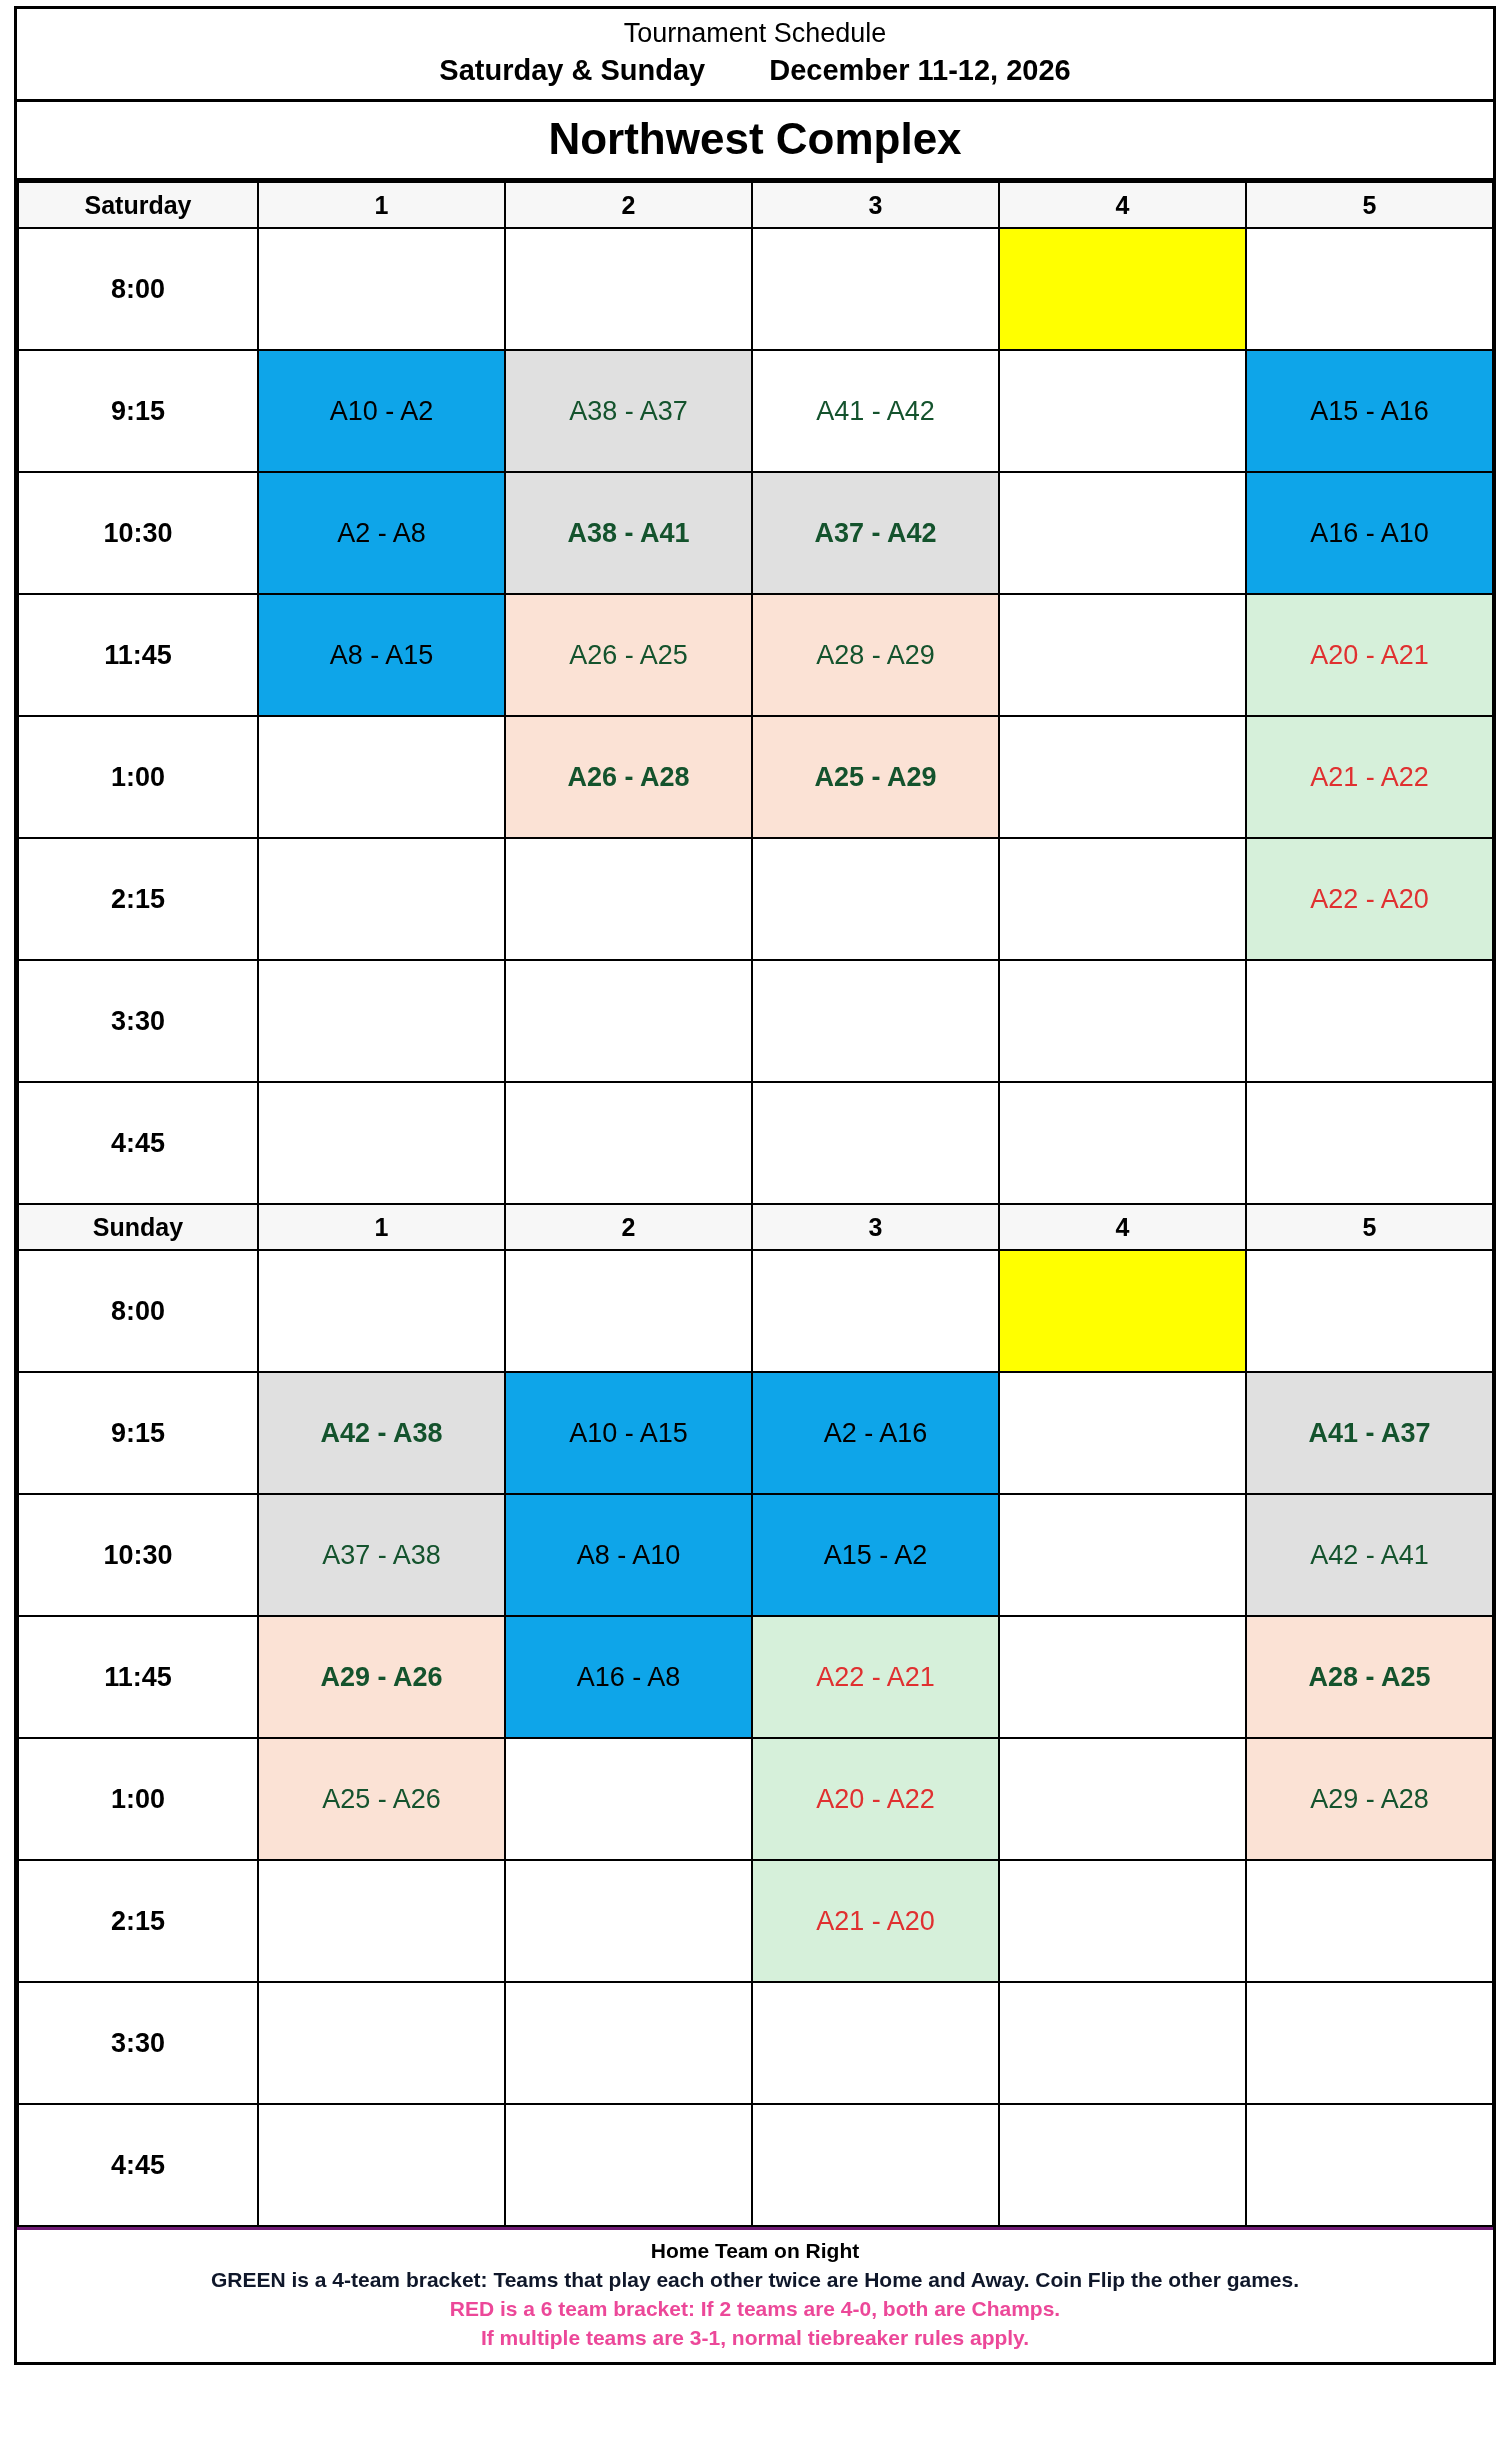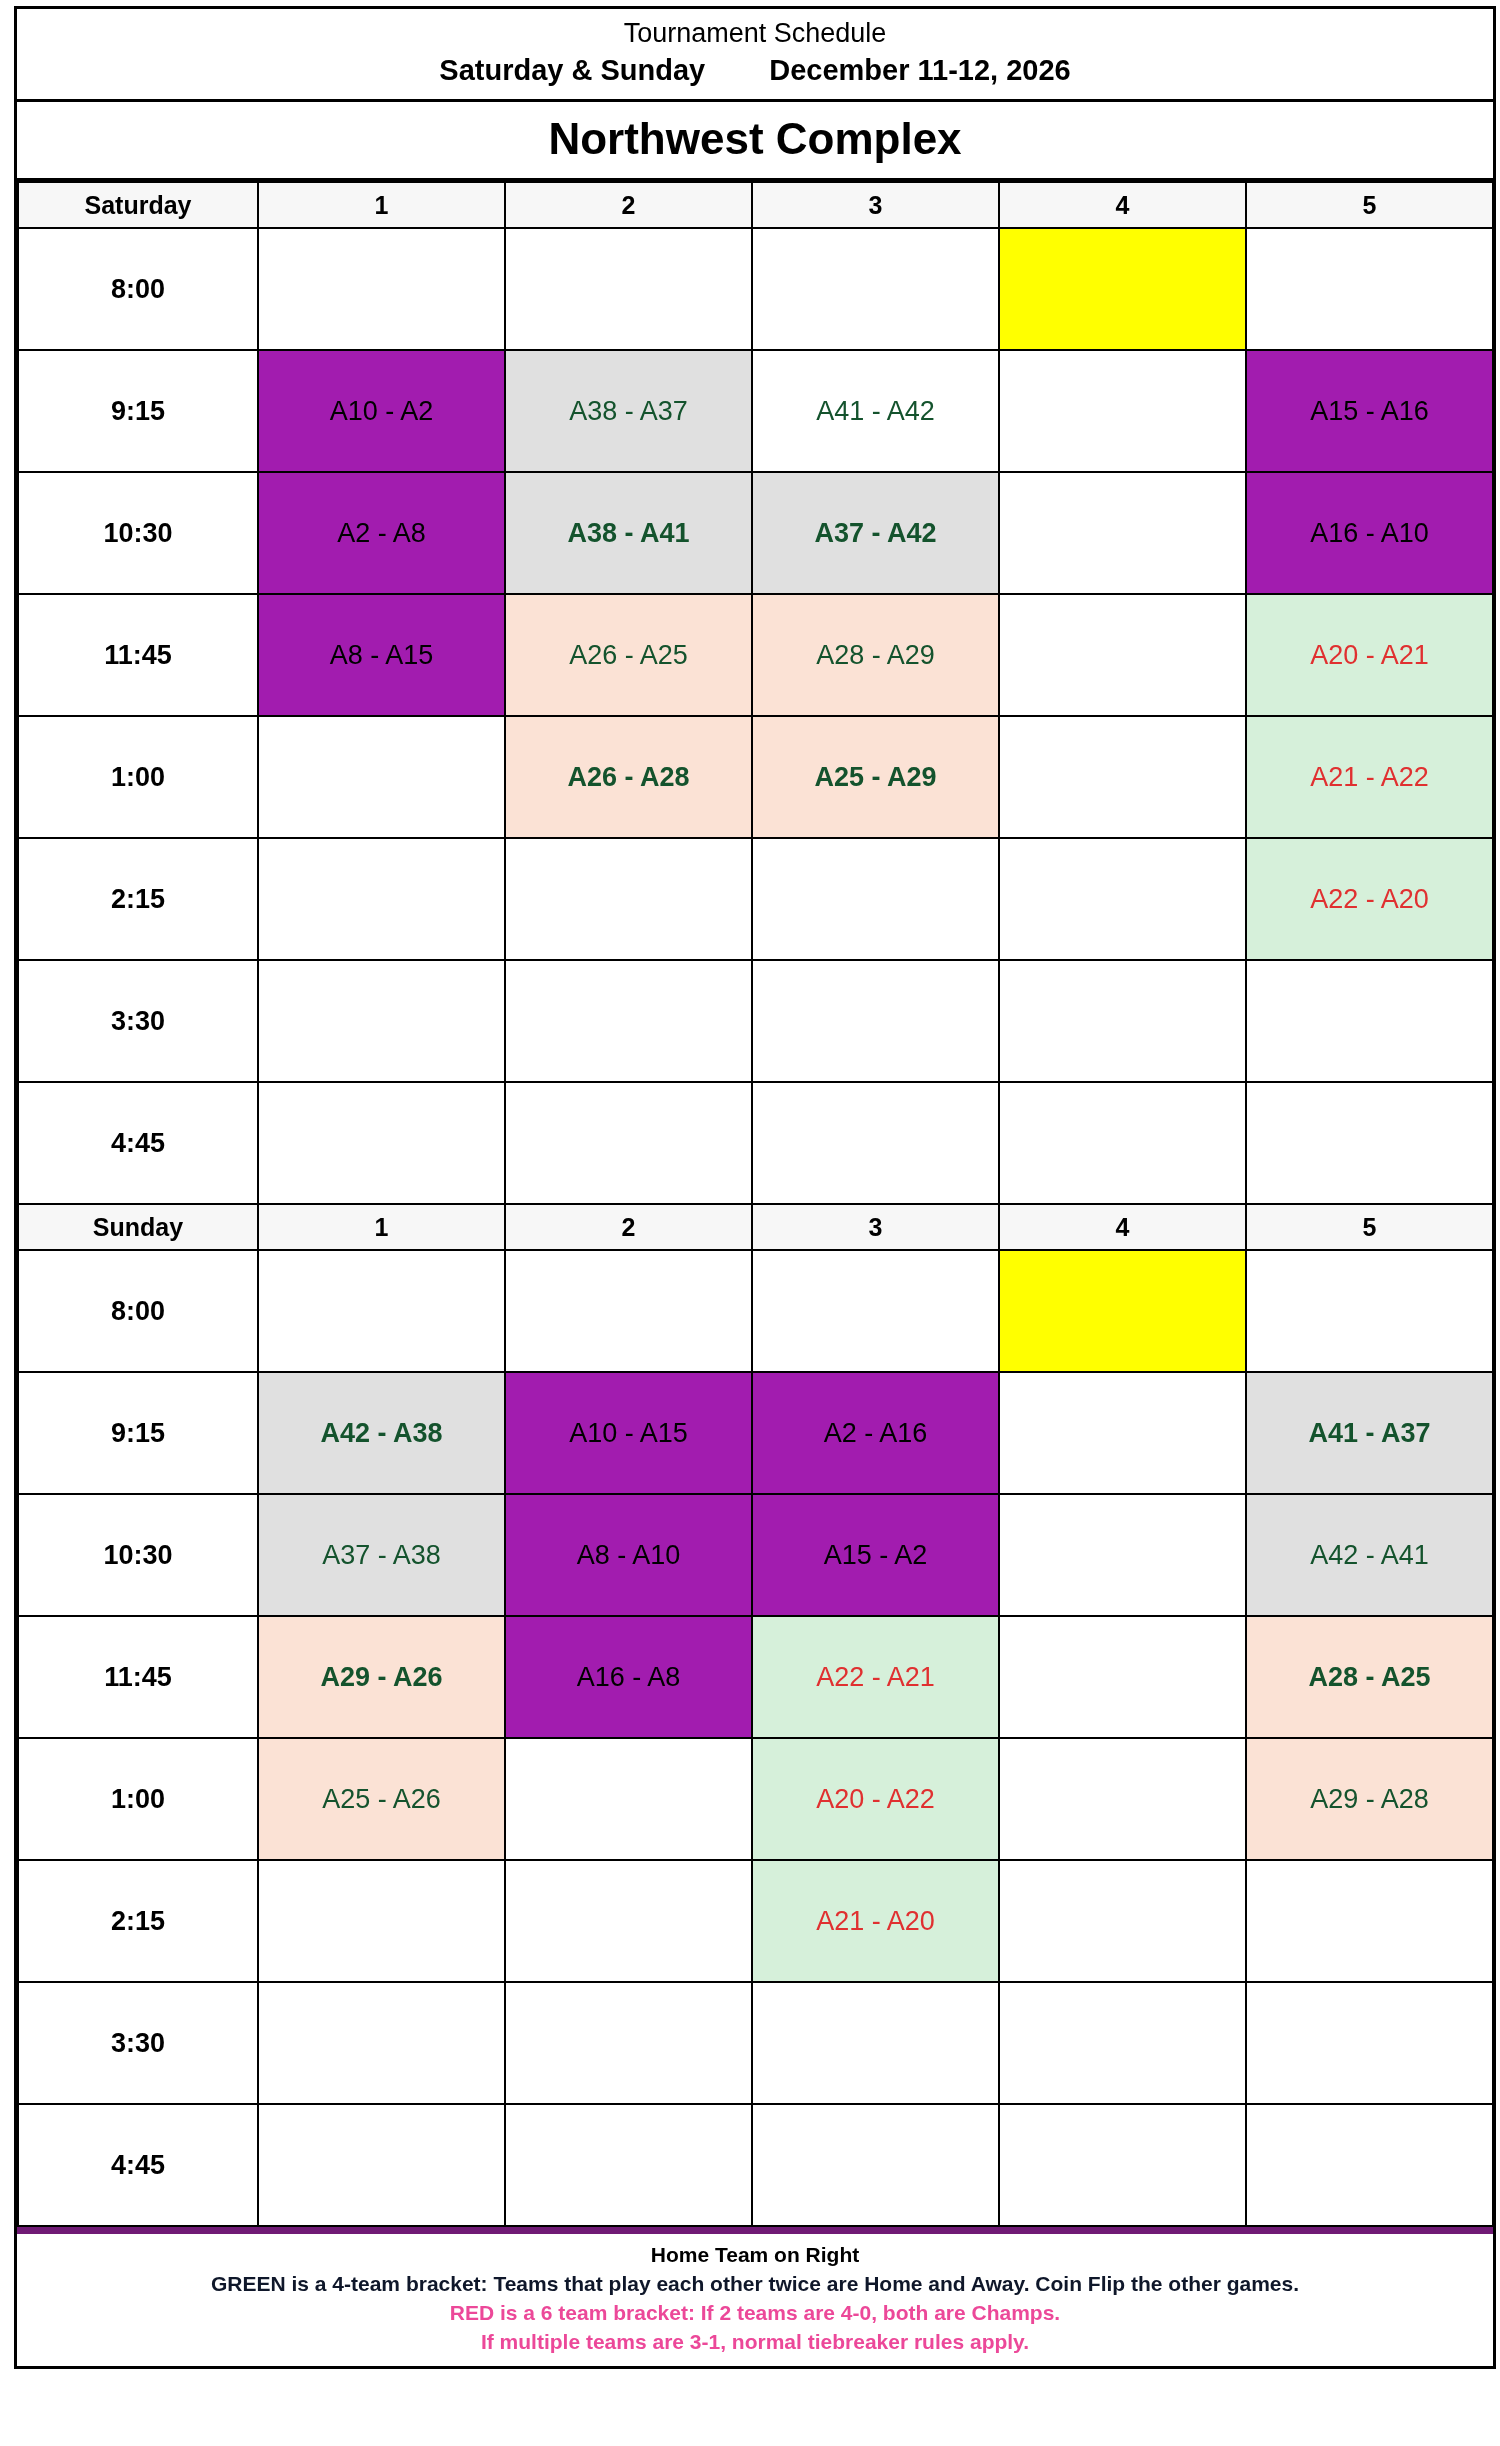--- a/index.html
+++ b/index.html
@@ -72,34 +72,34 @@
   }
   tr.dayhdr .dayname { font-weight: bold; font-size: 25px; }
   tr.dayhdr .fieldnum { font-weight: bold; font-size: 25px; }
 
   td.timecell {
     font-weight: bold;
     font-size: 28px;
   }
   
   .fill-yellow  { background: #ffff00; }
-  .fill-blue    { background: #a21caf; }
+  .fill-blue    { background: #0ea5e9; }
   .fill-grey    { background: #e0e0e0; }
   .fill-peach   { background: #fbe2d5; }
   .fill-green   { background: #d6f0da; }
   .fill-none    { background: #ffffff; }
 
   .txt-green { color: #14532d; }
   .txt-red   { color: #e03030; }
   .txt-black { color: #000000; }
   .bold { font-weight: bold; }
 
   
   .footer {
-    border-top: 7px solid #701a75;
+    border-top: 3px solid #701a75;
     text-align: center;
     padding: 6px 0 10px 0;
   }
   .footer .f-line {
     font-size: 21px;
     line-height: 29px;
     font-weight: bold;
   }
   .footer .f1 { color: #000; }
   .footer .f2 { color: #0f172a; }

